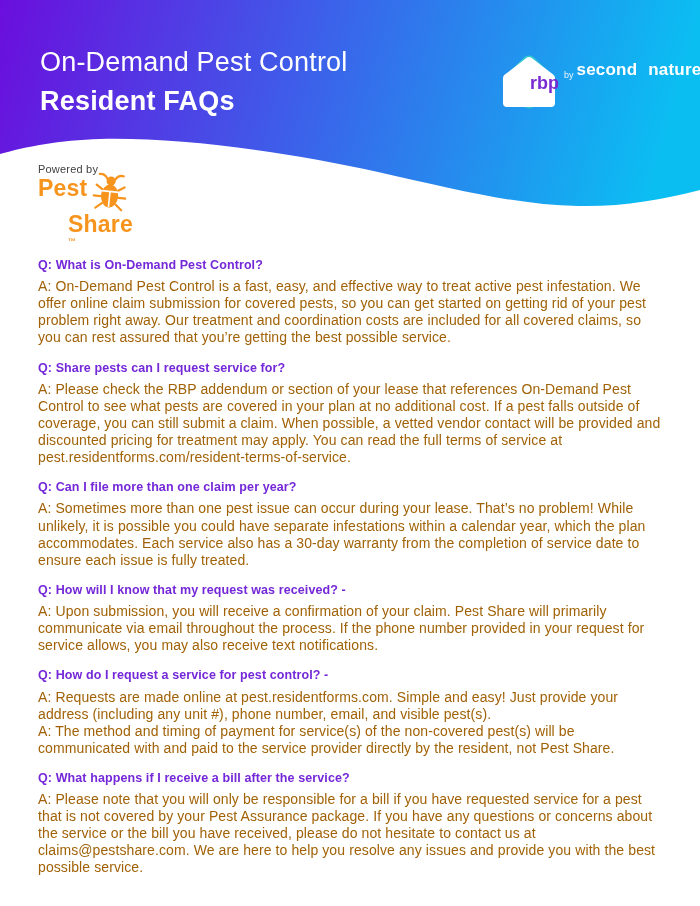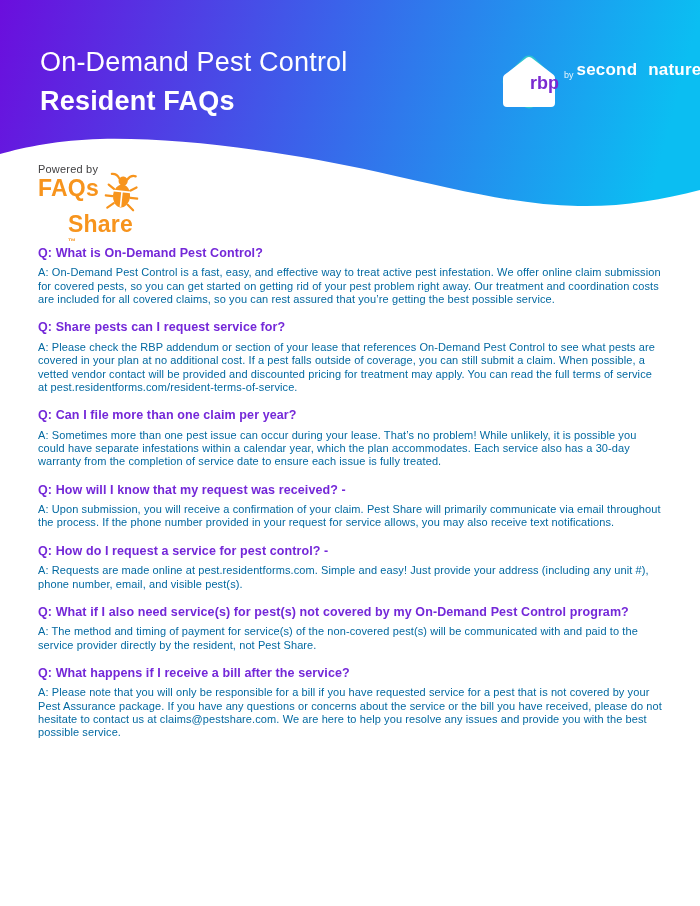--- a/index.html
+++ b/index.html
@@ -37,22 +37,22 @@
   }
   .pestshare .share-line{margin-left:30px;display:flex;flex-direction:column;}
   .pestshare .tm{color:#f7941d;font-size:8px;font-weight:700;margin-top:2px;}
   .bug{margin:-6px 0 0 6px;transform:rotate(6deg);}
   
   .faq{position:absolute;top:246px;left:38px;width:625px;z-index:2;}
   .qa .q{
     color:#7428d8;font-weight:700;font-size:12.5px;line-height:1.22;
     margin:14px 0 5px 0;letter-spacing:.1px;
   }
-  .qa:first-child .q{margin-top:0;}
-  .qa .a{color:#0369a1;font-size:11px;line-height:1.22;letter-spacing:.1px;}
+  .qa:first-child .q{margin-top:12px;}
+  .qa .a{color:#a16207;font-size:14px;line-height:1.22;letter-spacing:.1px;}
 </style>
 </head>
 <body>
 
 <div class="page">
 
   <svg class="header-wave" viewBox="0 0 700 215" preserveAspectRatio="none" aria-hidden="true">
     <defs>
       <linearGradient id="hg" x1="0%" y1="0%" x2="100%" y2="8%">
         <stop offset="0%" stop-color="#6b0edd"></stop>
@@ -80,21 +80,21 @@
     <span class="by">by</span>
     <span class="words">
       <span class="w1">second</span>
       <span class="w2">nature</span>
     </span>
   </div>
 
   <div class="pestshare">
     <div class="pb">Powered by</div>
     <div class="row">
-      <span class="pest">FAQs</span>
+      <span class="pest">Pest</span>
       <svg class="bug" width="34" height="42" viewBox="0 0 34 42" aria-hidden="true">
         <g stroke="#f7941d" stroke-width="2.2" stroke-linecap="round" fill="none">
           <path d="M13,8 Q10,3 5,4"></path>
           <path d="M21,8 Q24,3 29,4"></path>
           <path d="M9,19 L3,15"></path>
           <path d="M8,26 L1,26"></path>
           <path d="M10,33 L4,38"></path>
           <path d="M25,19 L31,15"></path>
           <path d="M26,26 L33,26"></path>
           <path d="M24,33 L30,38"></path>
@@ -128,21 +128,20 @@
     </div>
     <div class="qa">
       <div class="q">Q: How will I know that my request was received? -</div>
       <div class="a">A: Upon submission, you will receive a confirmation of your claim. Pest Share will primarily communicate via email throughout the process. If the phone number provided in your request for service allows, you may also receive text notifications.</div>
     </div>
     <div class="qa">
       <div class="q">Q: How do I request a service for pest control? -</div>
       <div class="a">A: Requests are made online at pest.residentforms.com. Simple and easy! Just provide your address (including any unit #), phone number, email, and visible pest(s).</div>
     </div>
     <div class="qa">
-      <div class="q">Q: What if I also need service(s) for pest(s) not covered by my On-Demand Pest Control program?</div>
     </div>
     <div class="qa">
       <div class="a">A: The method and timing of payment for service(s) of the non-covered pest(s) will be communicated with and paid to the service provider directly by the resident, not Pest Share.</div>
     </div>
     <div class="qa">
       <div class="q">Q: What happens if I receive a bill after the service?</div>
       <div class="a">A: Please note that you will only be responsible for a bill if you have requested service for a pest that is not covered by your Pest Assurance package. If you have any questions or concerns about the service or the bill you have received, please do not hesitate to contact us at claims@pestshare.com. We are here to help you resolve any issues and provide you with the best possible service.</div>
     </div>
   </div>
 

